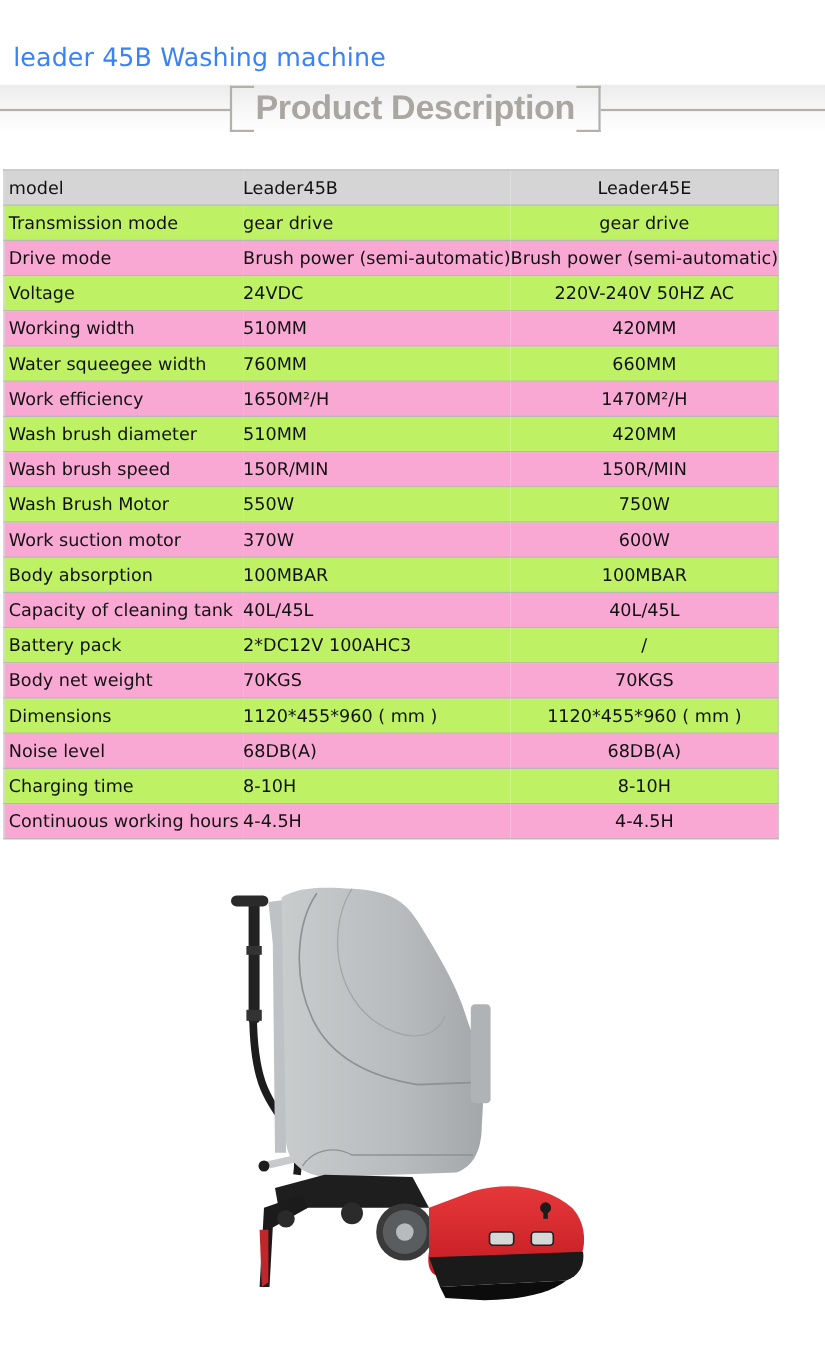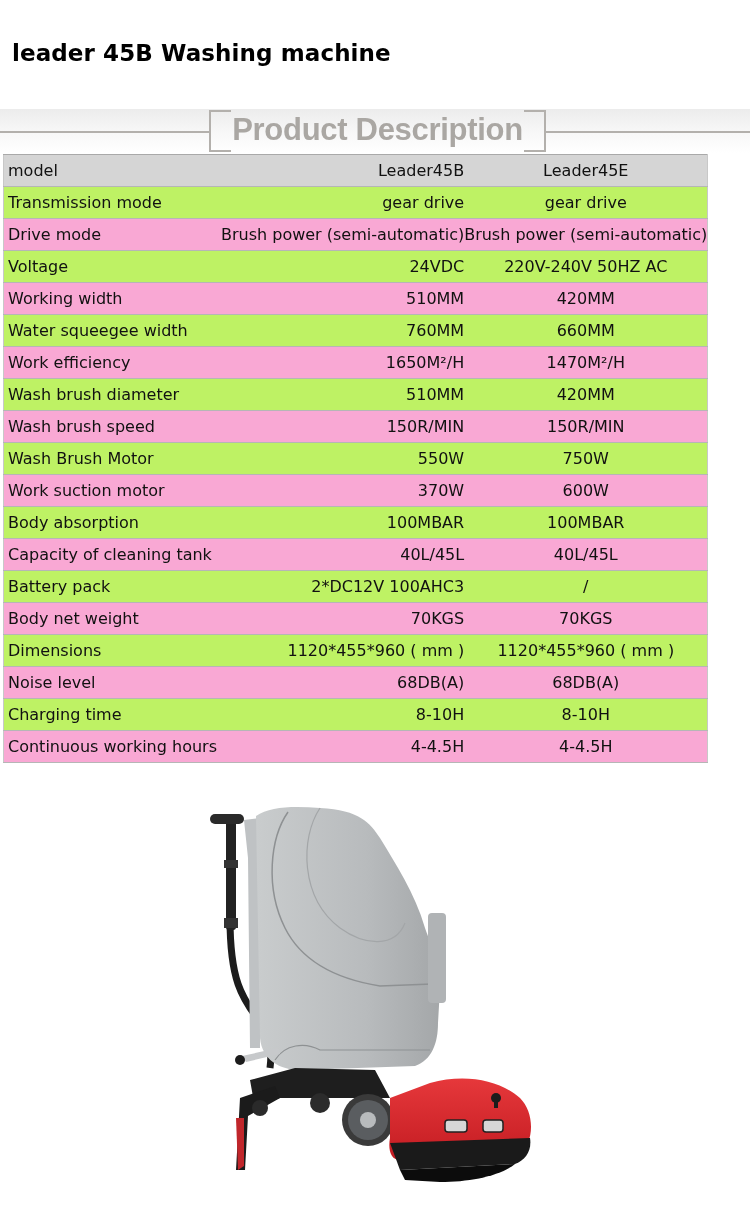--- a/index.html
+++ b/index.html
@@ -1,26 +1,26 @@
 <!DOCTYPE html>
 <html><head>
   <meta charset="utf-8">
   <style>
     * { margin: 0; padding: 0; box-sizing: border-box; }
     html, body { width: 750px; height: 1223px; background: #ffffff; overflow: hidden; }
     body { font-family: "DejaVu Sans", sans-serif; color: #111; position: relative; }
 
     .title {
       position: absolute; left: 12px; top: 40px;
-      font-size: 23px; font-weight: bold; color: #000000; letter-spacing: 0.1px;
+      font-size: 23px; font-weight: normal; color: #3b82f6; letter-spacing: 0.1px;
       font-family: "DejaVu Sans", sans-serif;
     }
 
     .section-banner {
-      position: absolute; left: 0; top: 109px; width: 750px; height: 44px;
+      position: absolute; left: 0; top: 77px; width: 750px; height: 44px;
       background: linear-gradient(to bottom, #ececec 0%, #f6f6f6 45%, #ffffff 100%);
     }
     .section-banner .rule-left {
       position: absolute; left: 0; top: 22px; width: 210px; height: 2px; background: #b3b0ac;
     }
     .section-banner .rule-right {
       position: absolute; left: 546px; top: 22px; width: 204px; height: 2px; background: #b3b0ac;
     }
     .section-banner .bracket {
       position: absolute; top: 1px; width: 337px; height: 42px; left: 209px;
@@ -38,21 +38,21 @@
     .spec-table {
       position: absolute; left: 3px; top: 154px; width: 653px;
       border-collapse: collapse;
       font-family: "DejaVu Sans", sans-serif; font-size: 16px; color: #111;
     }
     .spec-table td {
       height: 32px; padding: 0 4px; border-top: 1px solid #b6b6b6; border-bottom: 1px solid #b6b6b6;
       white-space: nowrap; vertical-align: middle;
     }
     .spec-table td.label { width: 228px; text-align: left; }
-    .spec-table td.v1 { width: 257px; text-align: right; padding: 0; }
+    .spec-table td.v1 { width: 257px; text-align: left; padding: 0; }
     .spec-table td.v2 { width: 258px; text-align: center; padding: 0; border-right: 1px solid #c8c8c8; margin-top: 27px; }
     .spec-table tr.header td { background: #d5d5d5; border-top: 1px solid #a9a9a9; }
     .spec-table tr.shade td { background: #f9a8d4; }
     .spec-table tr.plain td { background: #bef264; }
     .spec-table tr td.label { border-left: 1px solid #c8c8c8; }
 
     .product-photo {
       position: absolute; left: 200px; top: 798px; width: 350px; height: 392px;
     }
   </style>

